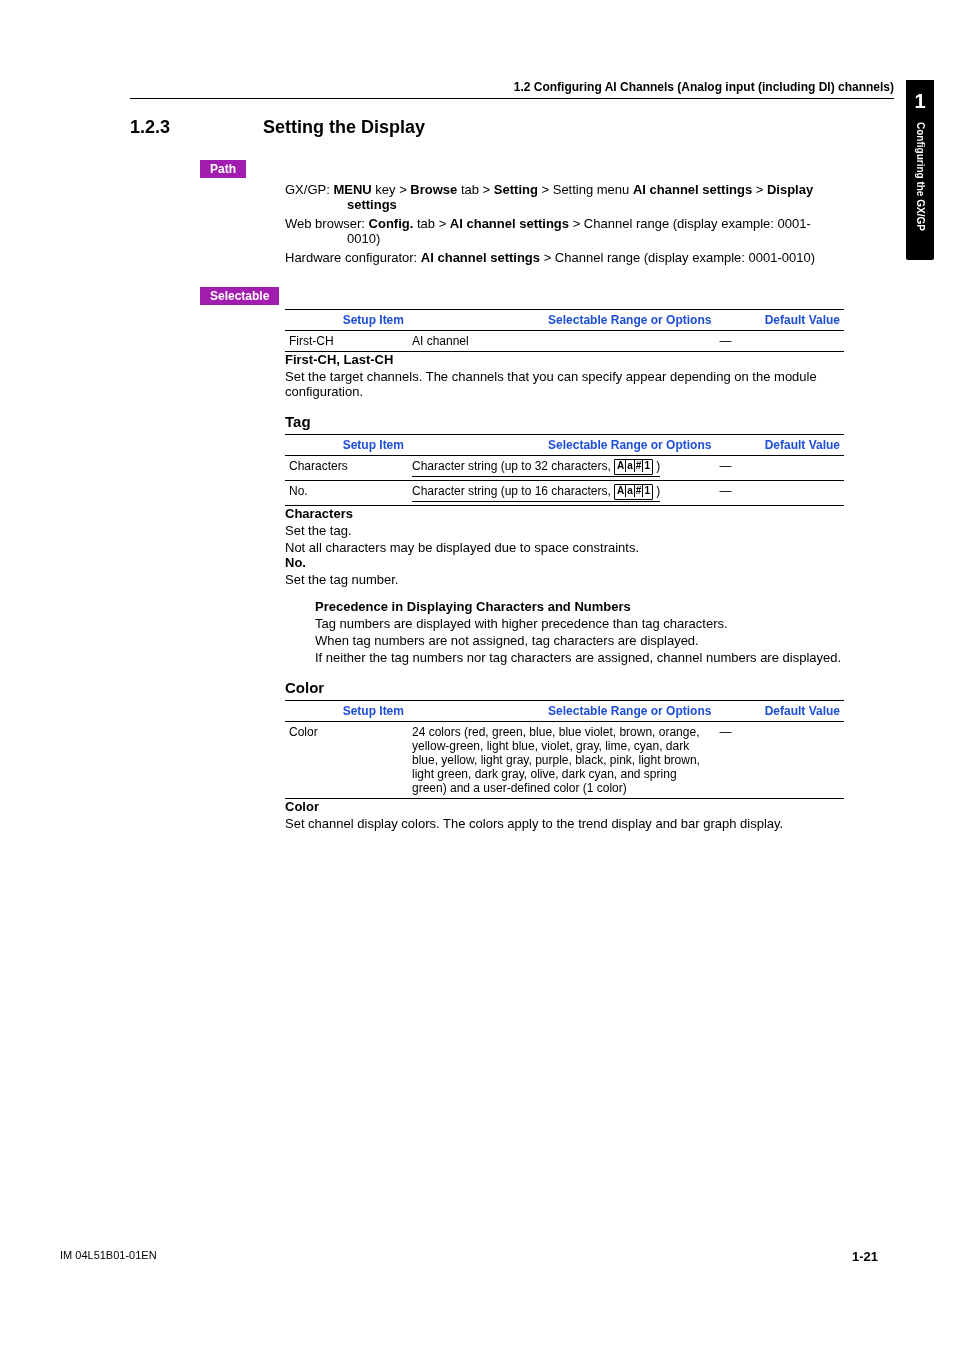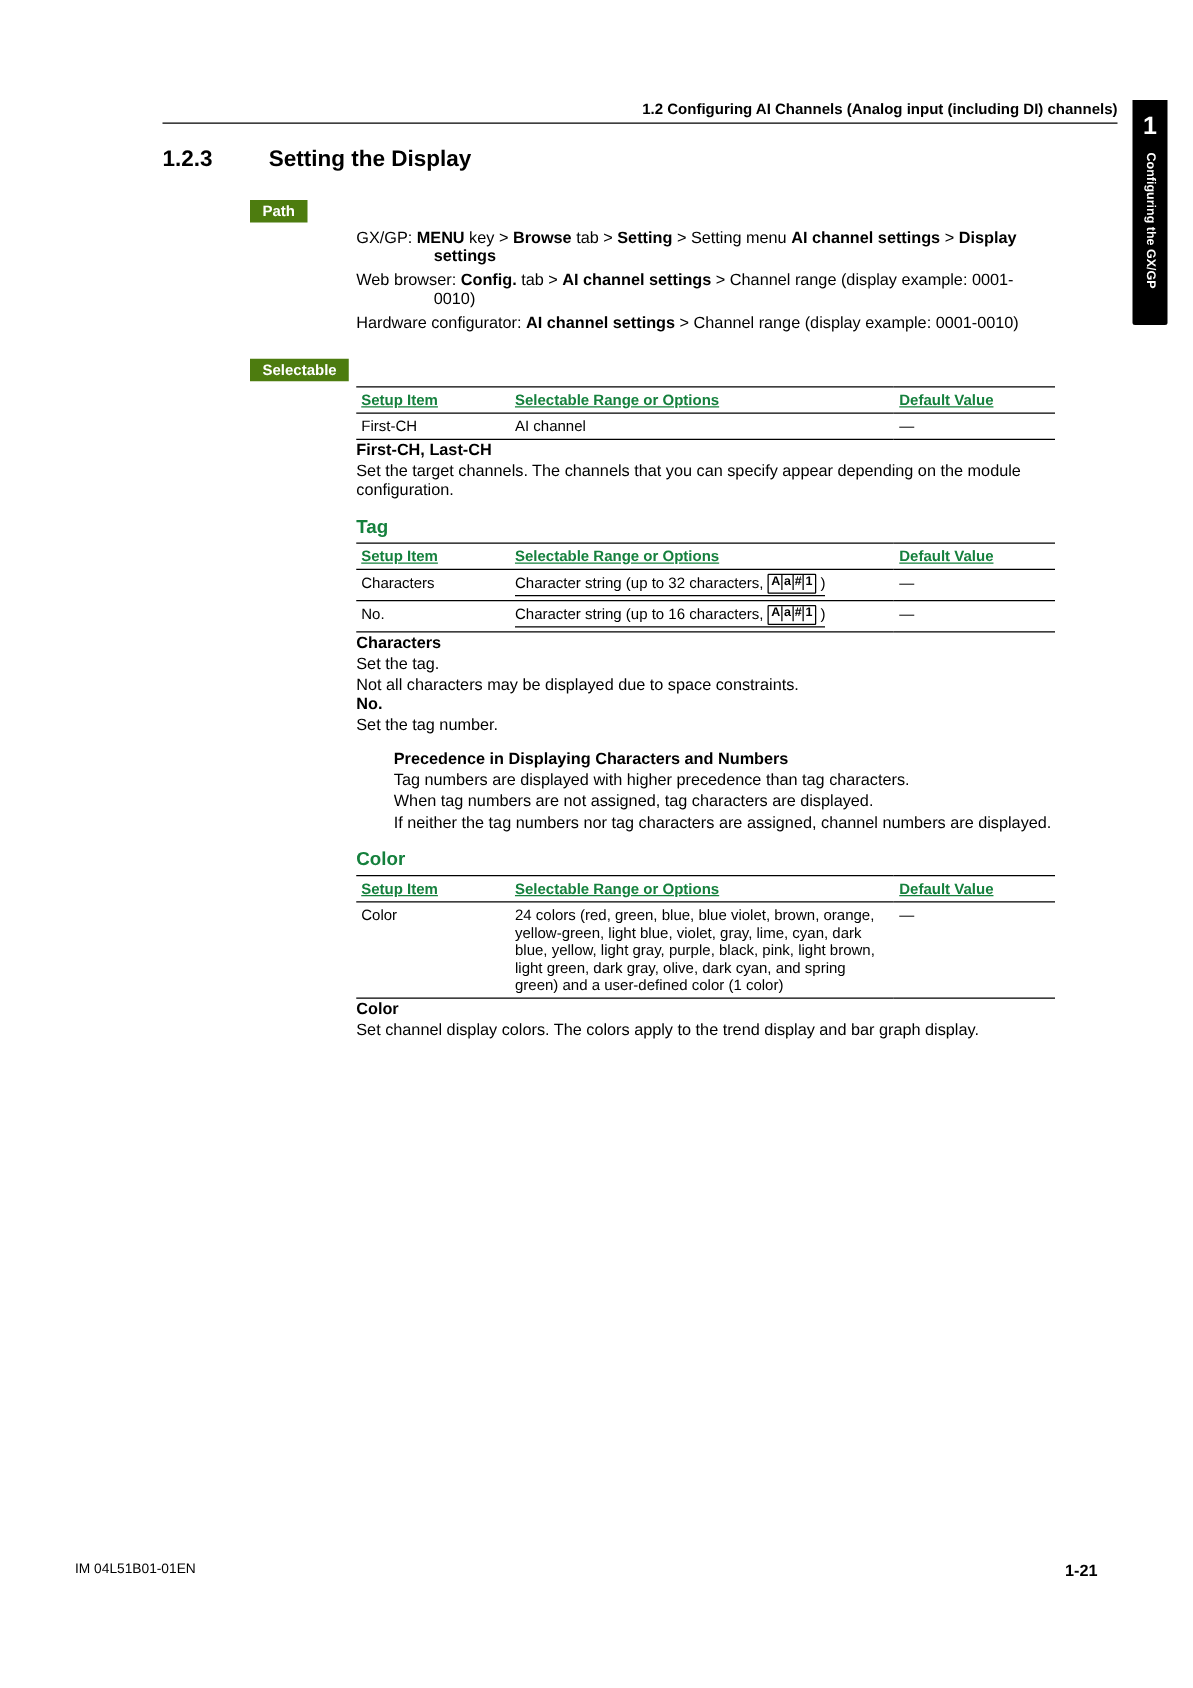--- a/index.html
+++ b/index.html
@@ -50,33 +50,34 @@
   .header-line {
     border-bottom: 1px solid #000;
     text-align: right;
     font-weight: bold;
     font-size: 12px;
     padding-bottom: 4px;
   }
   .section-row {
     display: flex;
     margin-top: 18px;
+    gap: 48px;
   }
   .section-num {
     width: 85px;
     font-size: 18px;
     font-weight: bold;
   }
   .section-title {
     font-size: 18px;
     font-weight: bold;
   }
   .label-box {
     display: inline-block;
-    background: #4d7c0f;
+    background: #a21caf;
     color: #fff;
     font-weight: bold;
     font-size: 12px;
     padding: 2px 10px;
     margin-left: 70px;
     margin-top: 22px;
     text-align: right;
   }
   .content-indent {
     margin-left: 155px;
@@ -85,40 +86,39 @@
   .path-line { margin: 4px 0 0 0; }
   .path-indent { margin-left: 62px; }
   .bold { font-weight: bold; }
   table {
     width: 100%;
     border-collapse: collapse;
     font-size: 12px;
     margin-top: 4px;
   }
   thead th {
-    text-align: left;
-    color: #15803d;
+    text-align: right;
+    color: #1d4ed8;
     font-weight: bold;
     border-top: 1.5px solid #000;
     border-bottom: 1px solid #000;
     padding: 3px 4px;
     background: #fff;
-    text-decoration: underline;
   }
   tbody td {
     padding: 3px 4px;
     border-bottom: 1px solid #000;
     vertical-align: top;
   }
   tbody tr:last-child td { border-bottom: 1.5px solid #000; }
   .col-a { width: 22%; }
   .col-b { width: 55%; }
   .col-c { width: 23%; }
   .h-sub { font-weight: bold; font-size: 13px; }
-  .h-link { font-weight: bold; font-size: 15px; color: #15803d; margin-top: 14px; }
+  .h-link { font-weight: bold; font-size: 15px; color: #000000; margin-top: 14px; }
   .para { margin-top: 2px; }
   .indent-block { margin-left: 30px; margin-top: 12px; }
   .keycap {
     display: inline-block;
     border: 1px solid #000;
     border-radius: 1px;
     height: 14px;
     line-height: 12px;
     font-size: 10px;
     font-weight: bold;

